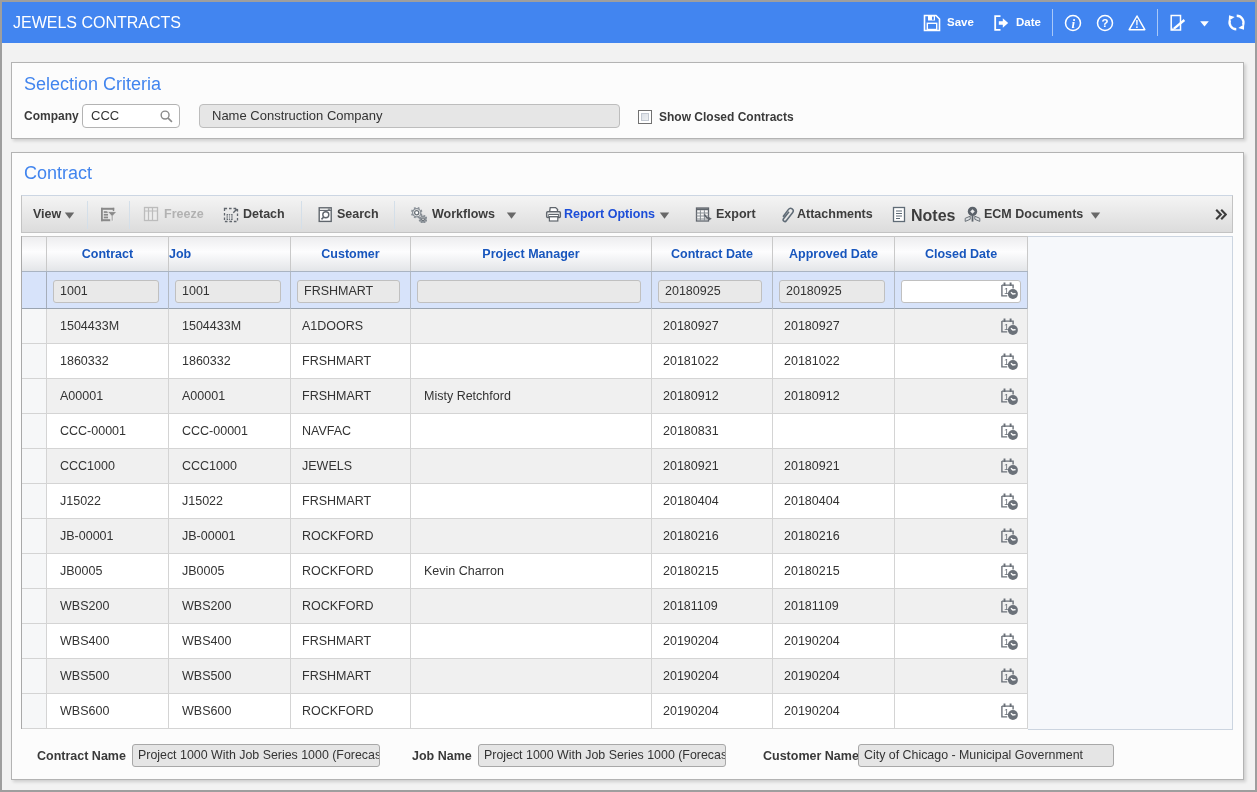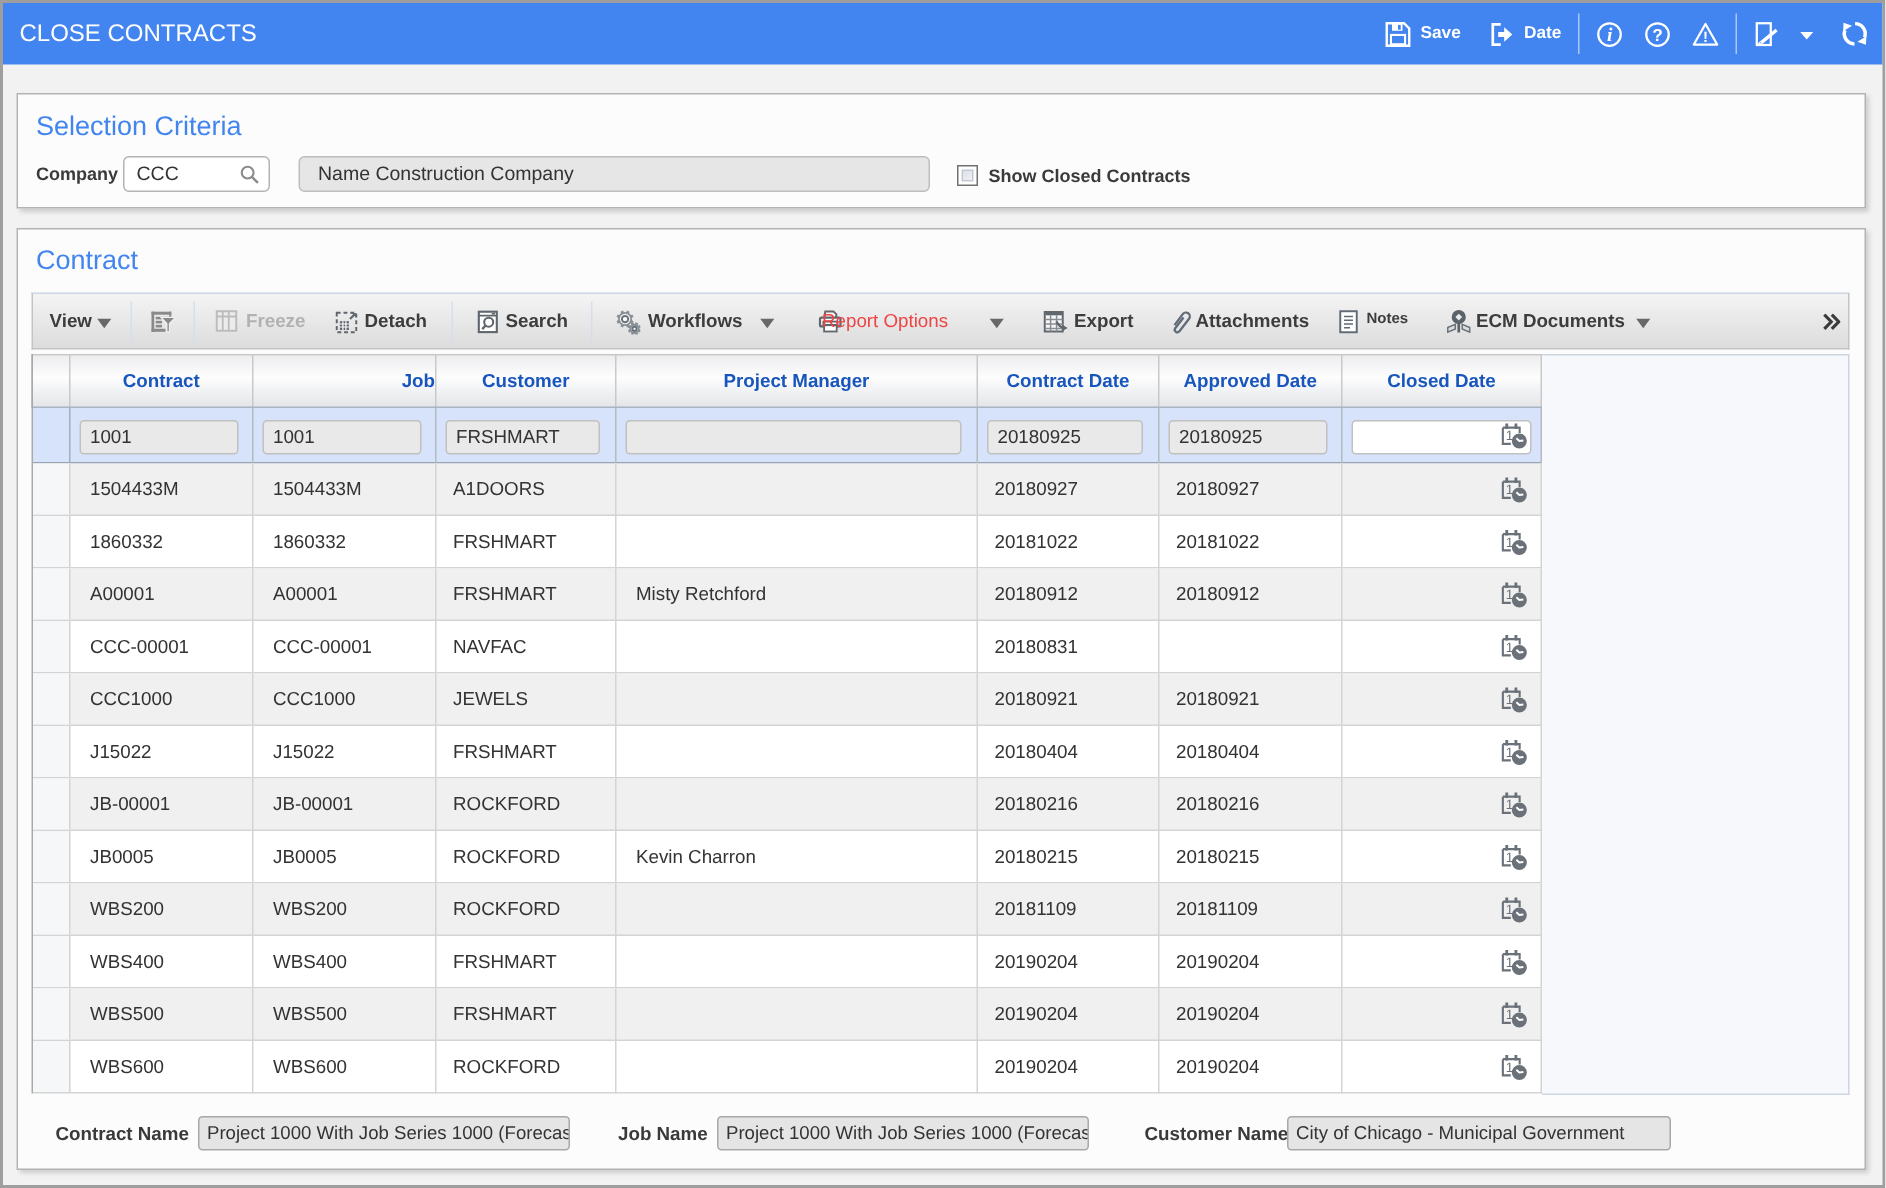--- a/index.html
+++ b/index.html
@@ -1,21 +1,21 @@
 <!DOCTYPE html>
 <html><head><meta charset="utf-8"><title>Close Contracts</title><style>
 * { margin:0; padding:0; box-sizing:border-box; }
 html,body { width:1257px; height:792px; overflow:hidden; }
 body { font-family:"Liberation Sans", sans-serif; }
 #page { position:relative; width:1257px; height:792px; overflow:hidden; }
 </style></head><body>
 <div id="page">
 <div style="position:absolute;left:0;top:0;width:1257px;height:792px;background:#f2f2f2"></div>
 <div style="position:absolute;left:2px;top:2px;width:1253px;height:41px;background:#4285f0"></div>
-<div style="position:absolute;left:13px;top:14px;font-size:16px;color:#fff;letter-spacing:0">CLOSE CONTRACTS</div>
+<div style="position:absolute;left:13px;top:14px;font-size:16px;color:#fff;letter-spacing:0">JEWELS CONTRACTS</div>
 <svg style="position:absolute;left:923px;top:14px" width="18" height="18" viewBox="0 0 18 18">
       <path d="M1.5 1.5 H13 L16.5 5 V16.5 H1.5 Z" fill="none" stroke="#fff" stroke-width="1.6"></path>
 <rect x="5" y="2" width="7" height="4.5" fill="#fff"></rect>
 <rect x="9" y="2.6" width="1.8" height="3.2" fill="#4285f0"></rect>
 <rect x="4.3" y="9.3" width="9.4" height="6.2" fill="none" stroke="#fff" stroke-width="1.4"></rect>
     </svg>
 <div style="position:absolute;left:947px;top:16px;color:#fff;font-weight:bold;font-size:11.5px">Save</div>
 <svg style="position:absolute;left:992px;top:14px" width="18" height="18" viewBox="0 0 18 18">
       <path d="M8.5 2.2 H3.2 V15.8 H8.5" fill="none" stroke="#fff" stroke-width="1.8"></path>
 <path d="M6.8 7.3 H10.8 V4.2 L16.2 9 L10.8 13.8 V10.7 H6.8 Z" fill="#fff"></path>
@@ -135,61 +135,61 @@
 <div style="position:absolute;left:432px;top:207px;font-size:12.5px;font-weight:bold;color:#3d3d3d">Workflows</div>
 <svg style="position:absolute;left:506px;top:211px" width="11" height="9" viewBox="0 0 11 9">
       <path d="M0.8 1.5 L10.2 1.5 L5.5 7.8 Z" fill="#686868"></path>
     </svg>
 <svg style="position:absolute;left:545px;top:206px" width="17" height="17" viewBox="0 0 17 17">
       <path d="M4.6 5.8 L5.2 1.6 L10.6 1.6 L12.6 3.6 L12.3 5.8" fill="#fff" stroke="#60666d" stroke-width="1.3"></path>
 <rect x="1.7" y="5.8" width="13.6" height="5.8" rx="1" fill="#fff" stroke="#60666d" stroke-width="1.5"></rect>
 <rect x="3.9" y="8.4" width="9.4" height="2.2" fill="#fff" stroke="#60666d" stroke-width="1.2"></rect>
 <rect x="4.4" y="10.8" width="8.4" height="4.2" fill="#fff" stroke="#60666d" stroke-width="1.2"></rect>
     </svg>
-<div style="position:absolute;left:548px;top:207px;font-size:12.5px;font-weight:normal;color:#ef4444">Report Options</div>
+<div style="position:absolute;left:564px;top:207px;font-size:12.5px;font-weight:bold;color:#1d4ed8">Report Options</div>
 <svg style="position:absolute;left:659px;top:211px" width="11" height="9" viewBox="0 0 11 9">
       <path d="M0.8 1.5 L10.2 1.5 L5.5 7.8 Z" fill="#686868"></path>
     </svg>
 <svg style="position:absolute;left:695px;top:206px" width="17" height="17" viewBox="0 0 17 17">
       <rect x="1.5" y="2" width="12" height="13" fill="#f7f7f7" stroke="#60666d" stroke-width="1.3"></rect>
 <rect x="2" y="2.4" width="11" height="1.8" fill="#60666d"></rect>
 <path d="M1.5 7 H13.5 M1.5 10 H13.5 M1.5 13 H13.5 M5.4 4.2 V15 M9.4 4.2 V15" stroke="#878d93" stroke-width="1"></path>
 <path d="M9.3 8.3 Q11.3 12.1 14 12.4" fill="none" stroke="#60666d" stroke-width="1.6"></path>
 <path d="M16.8 12.7 L13.3 14.7 L13.5 10.7 Z" fill="#60666d"></path>
     </svg>
 <div style="position:absolute;left:716px;top:207px;font-size:12.5px;font-weight:bold;color:#3d3d3d">Export</div>
 <svg style="position:absolute;left:778px;top:206px" width="17" height="17" viewBox="0 0 17 17">
       <path d="M5 10.8 L10.5 3.4 a2.6 2.6 0 0 1 4.2 3.1 L8.3 14.8 a1.7 1.7 0 0 1 -2.8 -2 L11 5.7" fill="none" stroke="#5f6b76" stroke-width="1.5"></path>
     </svg>
 <div style="position:absolute;left:797px;top:207px;font-size:12.5px;font-weight:bold;color:#3d3d3d">Attachments</div>
 <svg style="position:absolute;left:891px;top:206px" width="17" height="17" viewBox="0 0 17 17">
       <rect x="2.5" y="1.5" width="11" height="14" fill="#fff" stroke="#5f6b76" stroke-width="1.3"></rect>
 <path d="M5 5 H11 M5 7.5 H11 M5 10 H11 M5 12.5 H9" stroke="#5f6b76" stroke-width="1.1"></path>
     </svg>
-<div style="position:absolute;left:911px;top:207px;font-size:10px;font-weight:bold;color:#3d3d3d">Notes</div>
+<div style="position:absolute;left:911px;top:207px;font-size:16px;font-weight:bold;color:#3d3d3d">Notes</div>
 <svg style="position:absolute;left:964px;top:206px" width="17" height="17" viewBox="0 0 17 17">
       <circle cx="8.5" cy="5.4" r="4.7" fill="#5b626a"></circle>
 <rect x="6.9" y="3.8" width="3.2" height="3.2" fill="#e9eaeb" transform="rotate(45 8.5 5.4)"></rect>
 <path d="M8.5 10 V15.6" stroke="#5b626a" stroke-width="1.8"></path>
 <path d="M1.2 12.3 L6.2 10.2 V13.3 L1.2 15.4 Z" fill="#dcdfe2" stroke="#6a7178" stroke-width="1"></path>
 <path d="M15.8 12.3 L10.8 10.2 V13.3 L15.8 15.4 Z" fill="#dcdfe2" stroke="#6a7178" stroke-width="1"></path>
     </svg>
 <div style="position:absolute;left:984px;top:207px;font-size:12.5px;font-weight:bold;color:#3d3d3d">ECM Documents</div>
 <svg style="position:absolute;left:1090px;top:211px" width="11" height="9" viewBox="0 0 11 9">
       <path d="M0.8 1.5 L10.2 1.5 L5.5 7.8 Z" fill="#686868"></path>
     </svg>
 <svg style="position:absolute;left:1215px;top:209px" width="12" height="11" viewBox="0 0 12 11">
       <g fill="none" stroke="#3c3c3c" stroke-width="2.1">
         <path d="M1.2 0.8 L5.8 5.5 L1.2 10.2"></path>
         <path d="M6.2 0.8 L10.8 5.5 L6.2 10.2"></path>
       </g>
     </svg>
 <div style="position:absolute;left:21px;top:236px;width:1007px;height:36px;background:linear-gradient(#ededef,#fdfdfe 42%,#e2e4e7);border-left:1px solid #a9a9a9;border-top:1px solid #c6c6c6"></div>
 <div style="position:absolute;left:47px;top:236px;width:122px;height:36px;border-right:1px solid #c9c9c9;text-align:center;line-height:36px;font-size:12.5px;font-weight:bold;color:#1856bd">Contract</div>
-<div style="position:absolute;left:169px;top:236px;width:122px;height:36px;border-right:1px solid #c9c9c9;text-align:right;line-height:36px;font-size:12.5px;font-weight:bold;color:#1856bd">Job</div>
+<div style="position:absolute;left:169px;top:236px;width:122px;height:36px;border-right:1px solid #c9c9c9;text-align:left;line-height:36px;font-size:12.5px;font-weight:bold;color:#1856bd">Job</div>
 <div style="position:absolute;left:291px;top:236px;width:120px;height:36px;border-right:1px solid #c9c9c9;text-align:center;line-height:36px;font-size:12.5px;font-weight:bold;color:#1856bd">Customer</div>
 <div style="position:absolute;left:411px;top:236px;width:241px;height:36px;border-right:1px solid #c9c9c9;text-align:center;line-height:36px;font-size:12.5px;font-weight:bold;color:#1856bd">Project Manager</div>
 <div style="position:absolute;left:773px;top:236px;width:122px;height:36px;border-right:1px solid #c9c9c9;text-align:center;line-height:36px;font-size:12.5px;font-weight:bold;color:#1856bd">Approved Date</div>
 <div style="position:absolute;left:652px;top:236px;width:121px;height:36px;border-right:1px solid #c9c9c9;text-align:center;line-height:36px;font-size:12.5px;font-weight:bold;color:#1856bd">Contract Date</div>
 <div style="position:absolute;left:895px;top:236px;width:133px;height:36px;border-right:1px solid #c9c9c9;text-align:center;line-height:36px;font-size:12.5px;font-weight:bold;color:#1856bd">Closed Date</div>
 <div style="position:absolute;left:22px;top:236px;width:25px;height:36px;border-right:1px solid #c9c9c9"></div>
 <div style="position:absolute;left:21px;top:271px;width:1007px;height:1px;background:#a9b4c2"></div>
 <div style="position:absolute;left:1028px;top:236px;width:205px;height:494px;background:#f6f8fb;border:1px solid #ccd5e0;border-left:none"></div>
 <div style="position:absolute;left:22px;top:272px;width:1006px;height:37px;background:#d7e3fa;border-bottom:1px solid #9aa4b0"></div>
 <div style="position:absolute;left:22px;top:272px;width:25px;height:36px;background:#d7e3fa;border-right:1px solid #a6aeba"></div>

